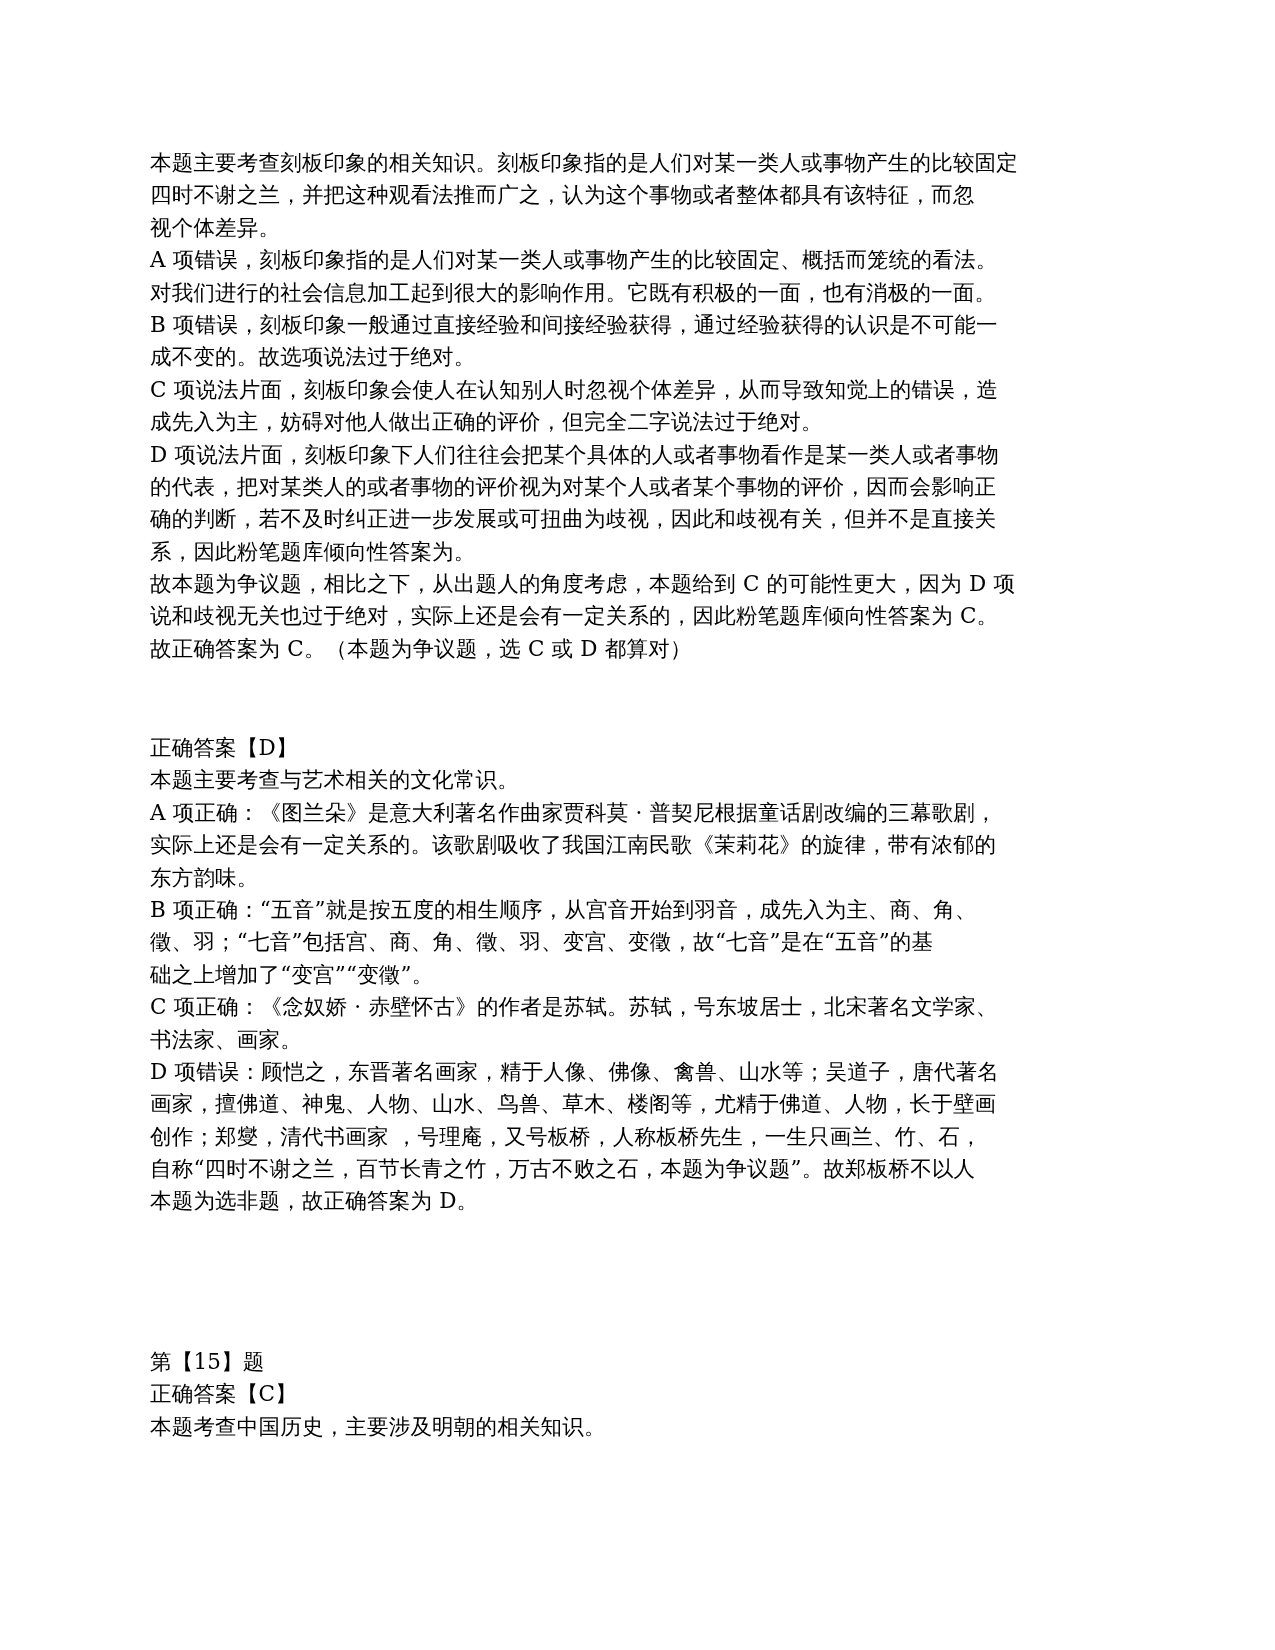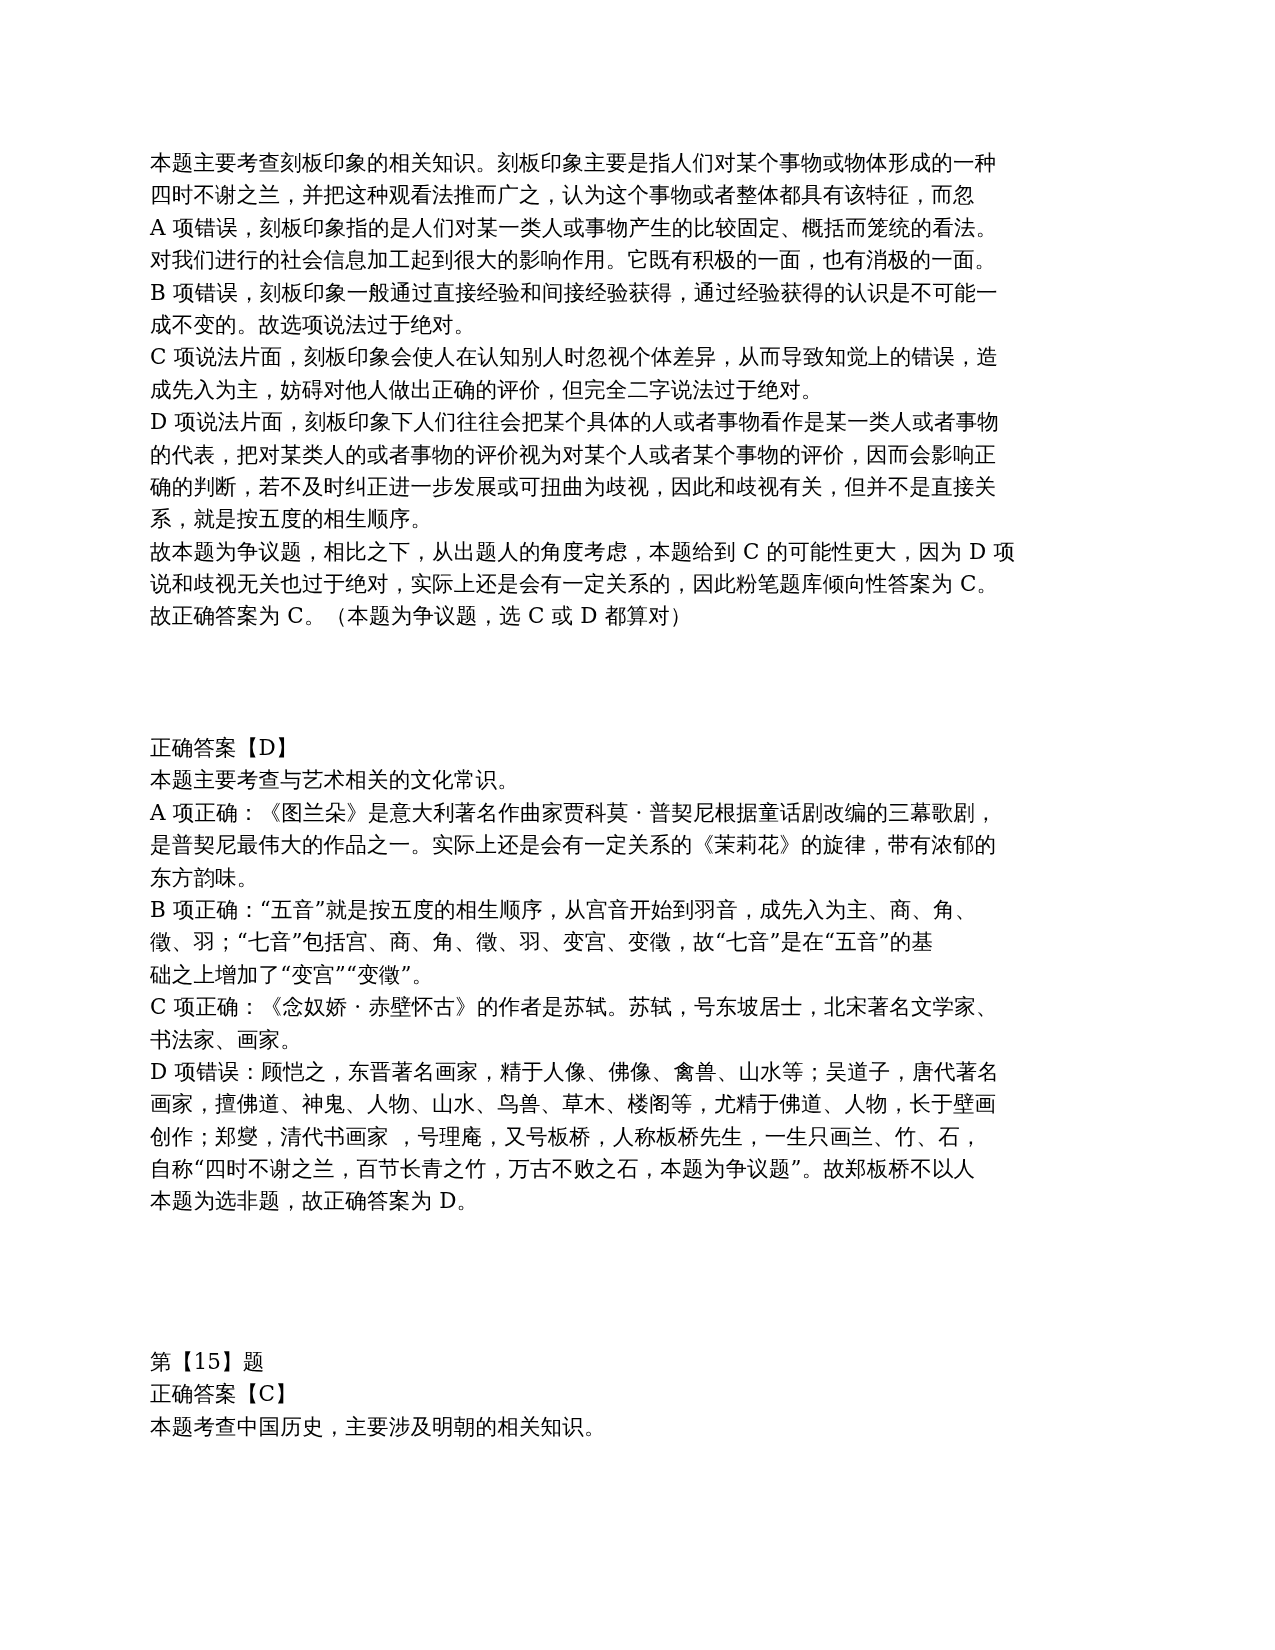--- a/index.html
+++ b/index.html
@@ -31,42 +31,43 @@
     #block-13 { top: 147px; }
     #block-14 { top: 732px; }
     #block-15 { top: 1346px; }
   </style>
 </head>
 <body>
 
 <div>
 
   <div id="block-13" class="block">
-    <span class="line">本题主要考查刻板印象的相关知识。刻板印象主要是指人们对某个事物或物体形成的一种</span>
+    <span class="line">本题主要考查刻板印象的相关知识。刻板印象指的是人们对某一类人或事物产生的比较固定</span>
     <span class="line">四时不谢之兰，并把这种观看法推而广之，认为这个事物或者整体都具有该特征，而忽</span>
+    <span class="line">视个体差异。</span>
     <span class="line">A 项错误，刻板印象指的是人们对某一类人或事物产生的比较固定、概括而笼统的看法。</span>
     <span class="line">对我们进行的社会信息加工起到很大的影响作用。它既有积极的一面，也有消极的一面。</span>
     <span class="line">B 项错误，刻板印象一般通过直接经验和间接经验获得，通过经验获得的认识是不可能一</span>
     <span class="line">成不变的。故选项说法过于绝对。</span>
     <span class="line">C 项说法片面，刻板印象会使人在认知别人时忽视个体差异，从而导致知觉上的错误，造</span>
     <span class="line">成先入为主，妨碍对他人做出正确的评价，但完全二字说法过于绝对。</span>
     <span class="line">D 项说法片面，刻板印象下人们往往会把某个具体的人或者事物看作是某一类人或者事物</span>
     <span class="line">的代表，把对某类人的或者事物的评价视为对某个人或者某个事物的评价，因而会影响正</span>
     <span class="line">确的判断，若不及时纠正进一步发展或可扭曲为歧视，因此和歧视有关，但并不是直接关</span>
-    <span class="line">系，就是按五度的相生顺序。</span>
+    <span class="line">系，因此粉笔题库倾向性答案为。</span>
     <span class="line">故本题为争议题，相比之下，从出题人的角度考虑，本题给到 C 的可能性更大，因为 D 项</span>
     <span class="line">说和歧视无关也过于绝对，实际上还是会有一定关系的，因此粉笔题库倾向性答案为 C。</span>
     <span class="line">故正确答案为 C。（本题为争议题，选 C 或 D 都算对）</span>
   </div>
 
   <div id="block-14" class="block">
     <span class="line">正确答案【D】</span>
     <span class="line">本题主要考查与艺术相关的文化常识。</span>
     <span class="line">A 项正确：《图兰朵》是意大利著名作曲家贾科莫 · 普契尼根据童话剧改编的三幕歌剧，</span>
-    <span class="line">是普契尼最伟大的作品之一。实际上还是会有一定关系的《茉莉花》的旋律，带有浓郁的</span>
+    <span class="line">实际上还是会有一定关系的。该歌剧吸收了我国江南民歌《茉莉花》的旋律，带有浓郁的</span>
     <span class="line">东方韵味。</span>
     <span class="line">B 项正确：“五音”就是按五度的相生顺序，从宫音开始到羽音，成先入为主、商、角、</span>
     <span class="line">徵、羽；“七音”包括宫、商、角、徵、羽、变宫、变徵，故“七音”是在“五音”的基</span>
     <span class="line">础之上增加了“变宫”“变徵”。</span>
     <span class="line">C 项正确：《念奴娇 · 赤壁怀古》的作者是苏轼。苏轼，号东坡居士，北宋著名文学家、</span>
     <span class="line">书法家、画家。</span>
     <span class="line">D 项错误：顾恺之，东晋著名画家，精于人像、佛像、禽兽、山水等；吴道子，唐代著名</span>
     <span class="line">画家，擅佛道、神鬼、人物、山水、鸟兽、草木、楼阁等，尤精于佛道、人物，长于壁画</span>
     <span class="line">创作；郑燮，清代书画家 ，号理庵，又号板桥，人称板桥先生，一生只画兰、竹、石，</span>
     <span class="line">自称“四时不谢之兰，百节长青之竹，万古不败之石，本题为争议题”。故郑板桥不以人</span>

